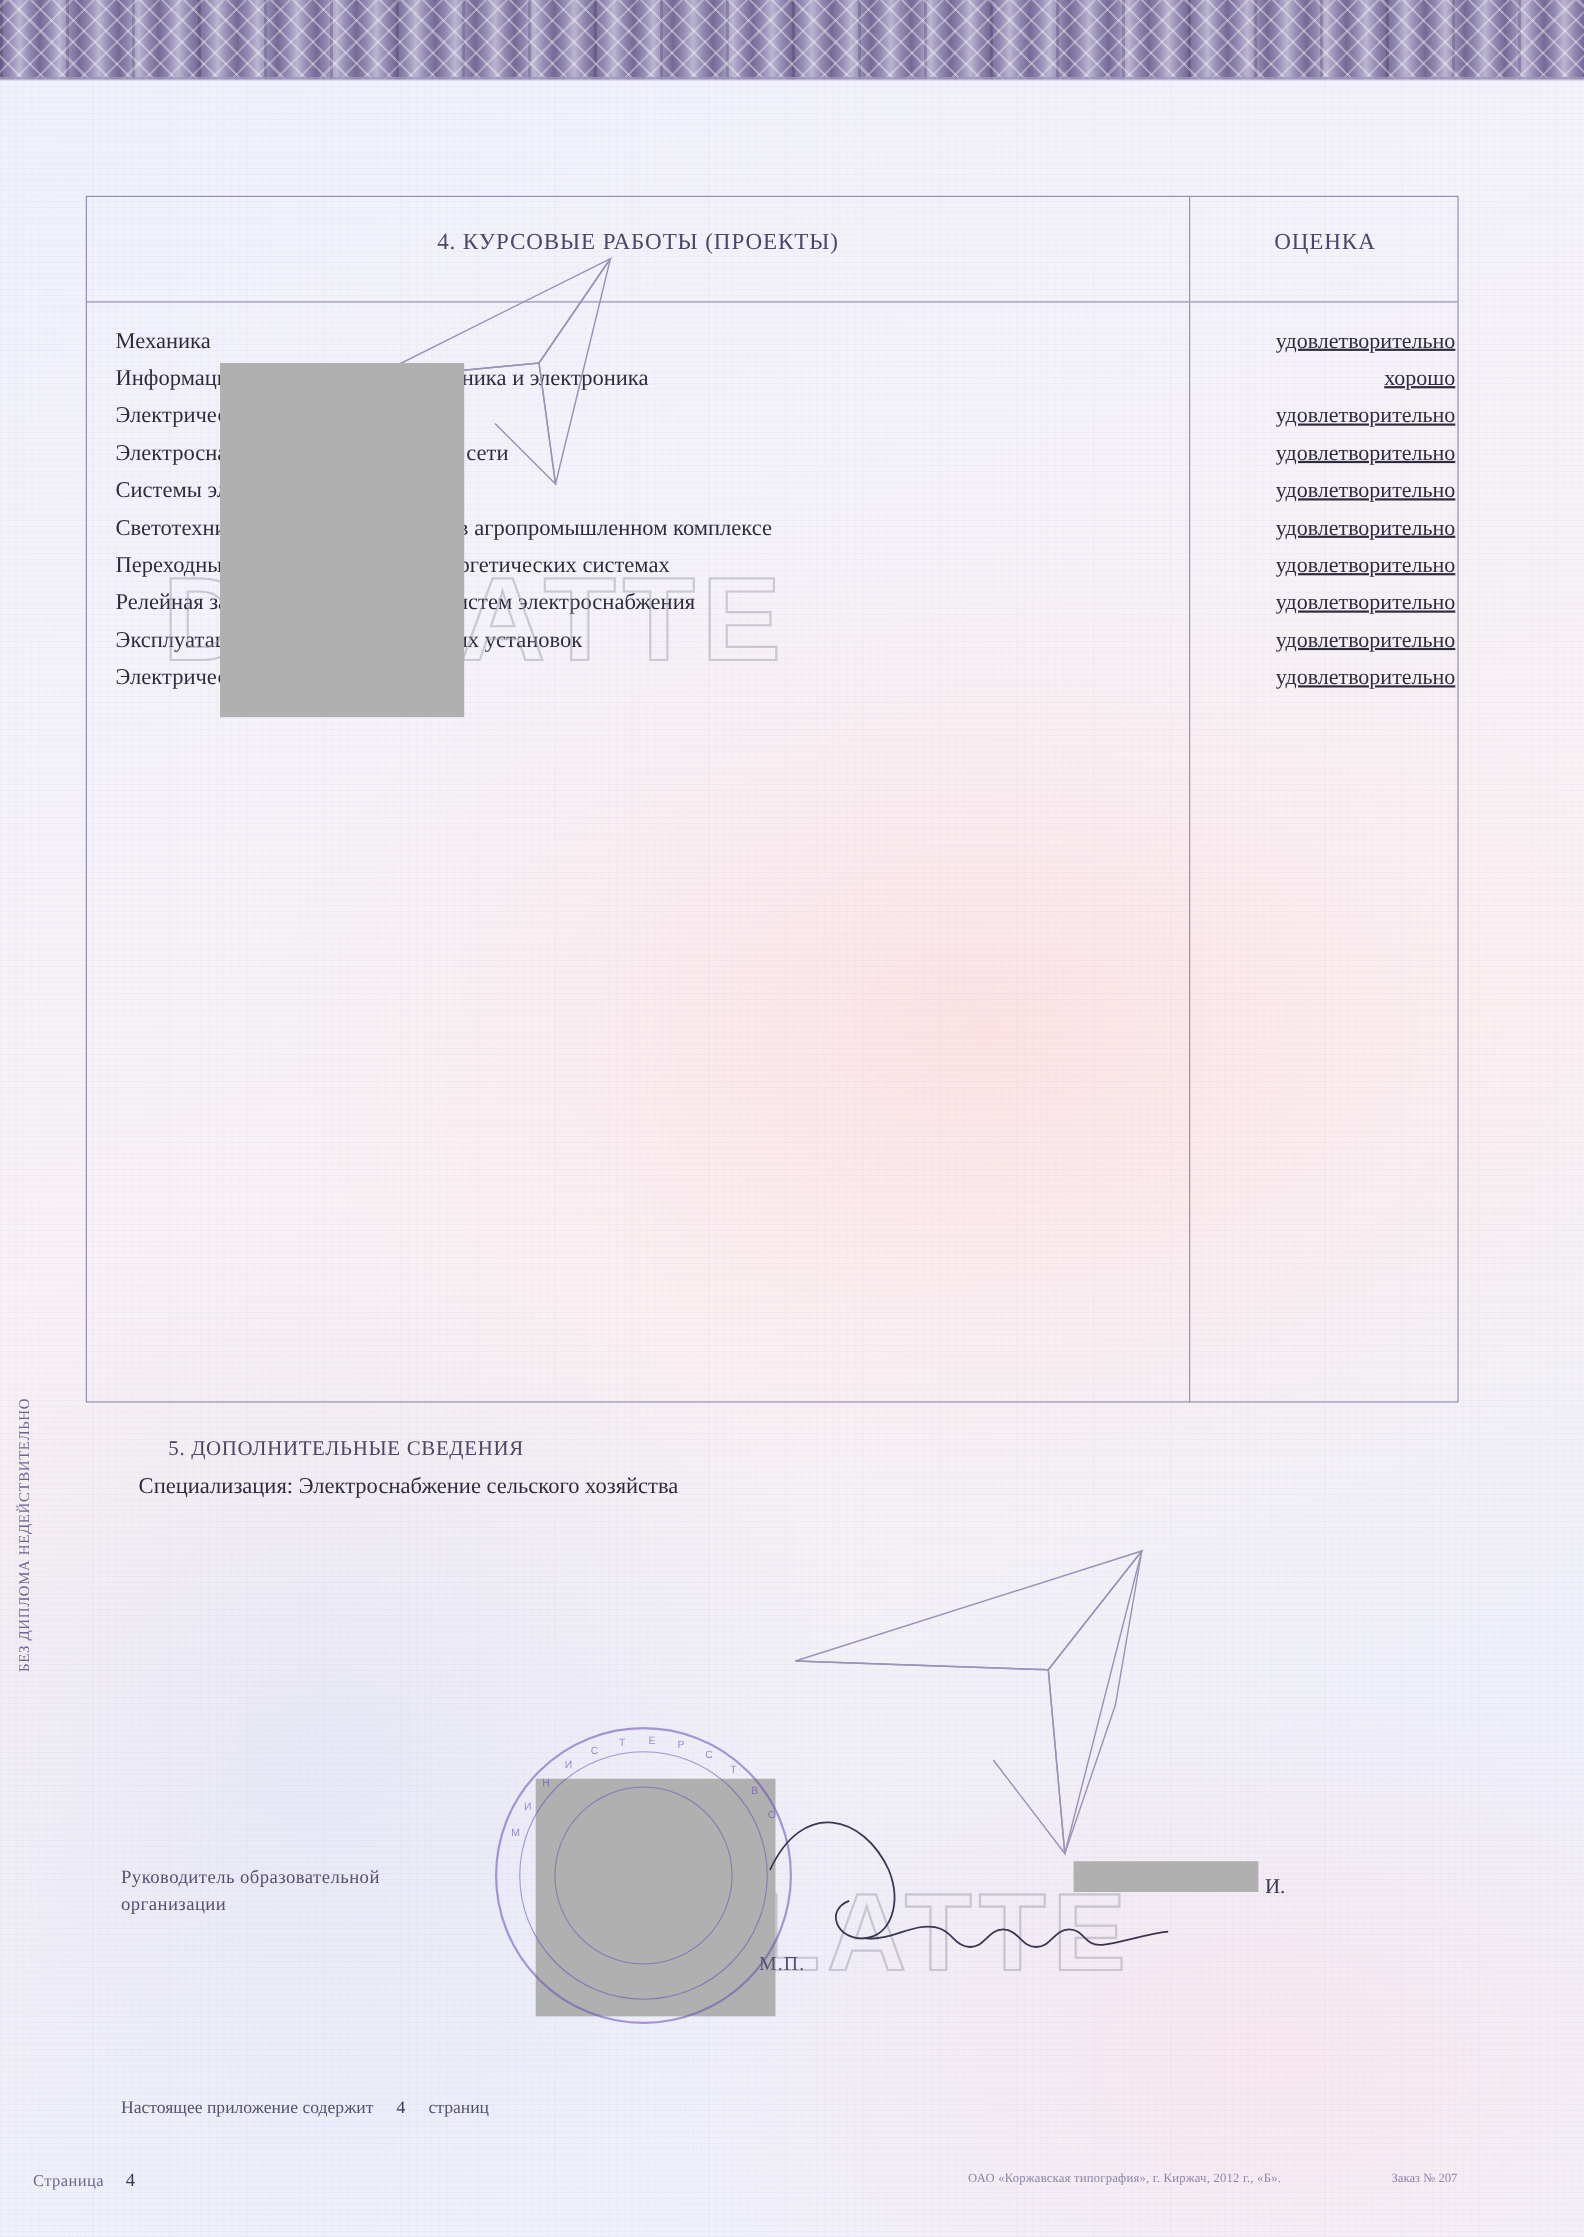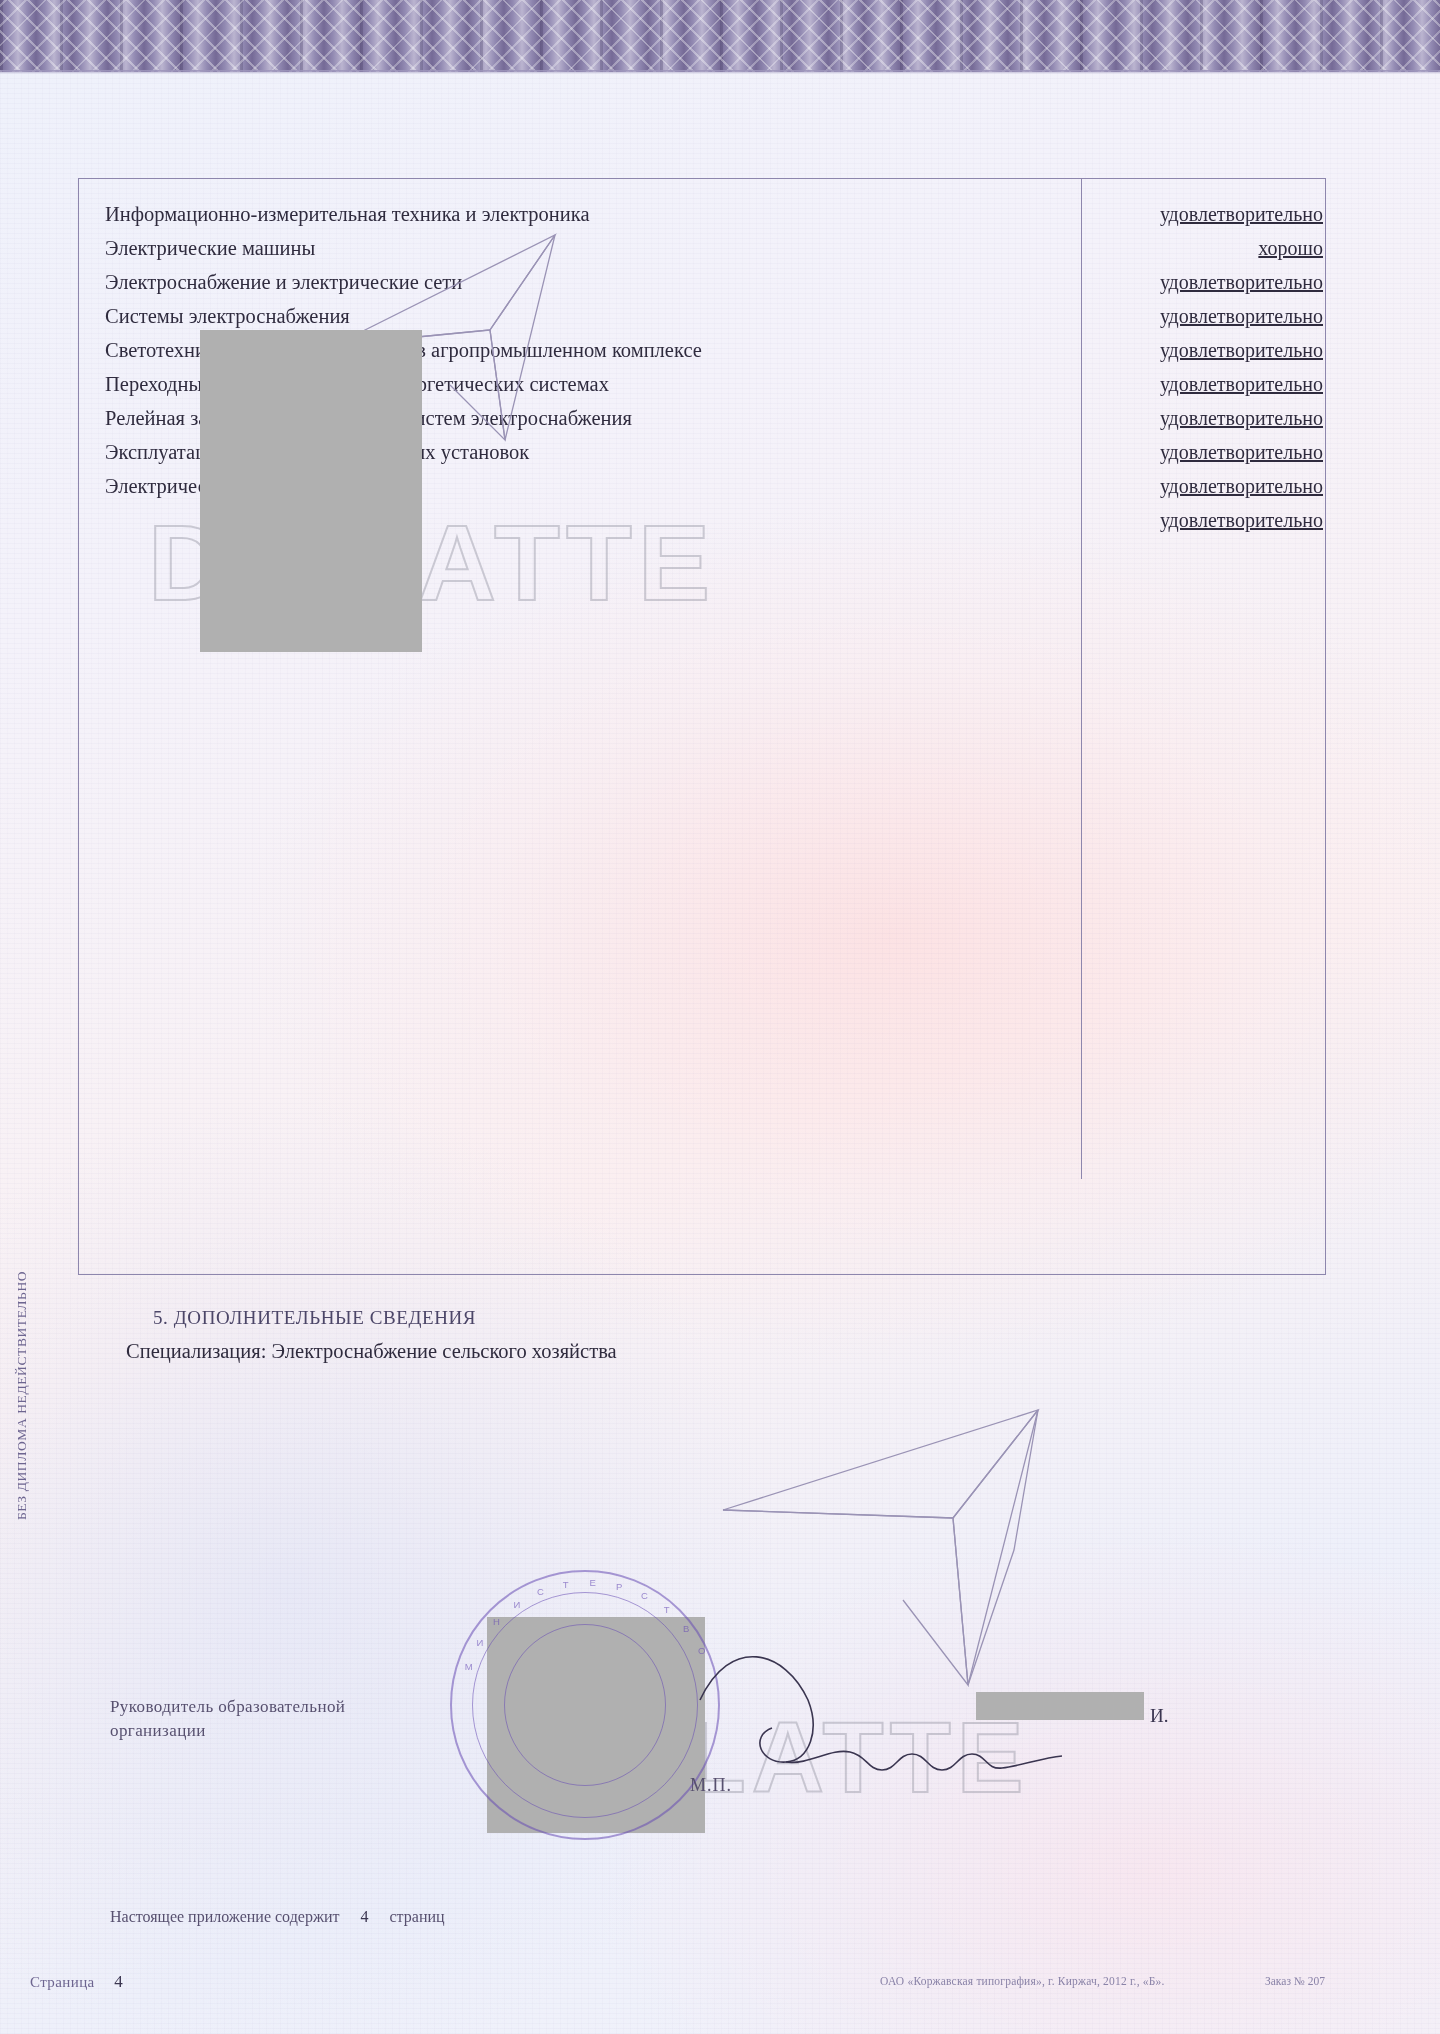--- a/index.html
+++ b/index.html
@@ -332,24 +332,30 @@
 
 <div class="page">
 
   <div class="paper-texture"></div>
   <div class="top-band"></div>
   <div class="top-band-edge"></div>
 
   <div class="side-caption">БЕЗ ДИПЛОМА НЕДЕЙСТВИТЕЛЬНО</div>
 
   <div class="table">
+    <div class="table-head">
+      <div class="col-split"></div>
+      <div class="head-title">4. КУРСОВЫЕ РАБОТЫ (ПРОЕКТЫ)</div>
+      <div class="head-grade">ОЦЕНКА</div>
+    </div>
     <div class="table-body">
       <div class="col-split"></div>
 
       <div class="rows">
+        <div class="row">Механика</div>
         <div class="row">Информационно-измерительная техника и электроника</div>
         <div class="row">Электрические машины</div>
         <div class="row">Электроснабжение и электрические сети</div>
         <div class="row">Системы электроснабжения</div>
         <div class="row">Светотехника и электротехнология в агропромышленном комплексе</div>
         <div class="row">Переходные процессы в электроэнергетических системах</div>
         <div class="row">Релейная защита и автоматизация систем электроснабжения</div>
         <div class="row">Эксплуатация электроэнергетических установок</div>
         <div class="row">Электрические аппараты</div>
       </div>

